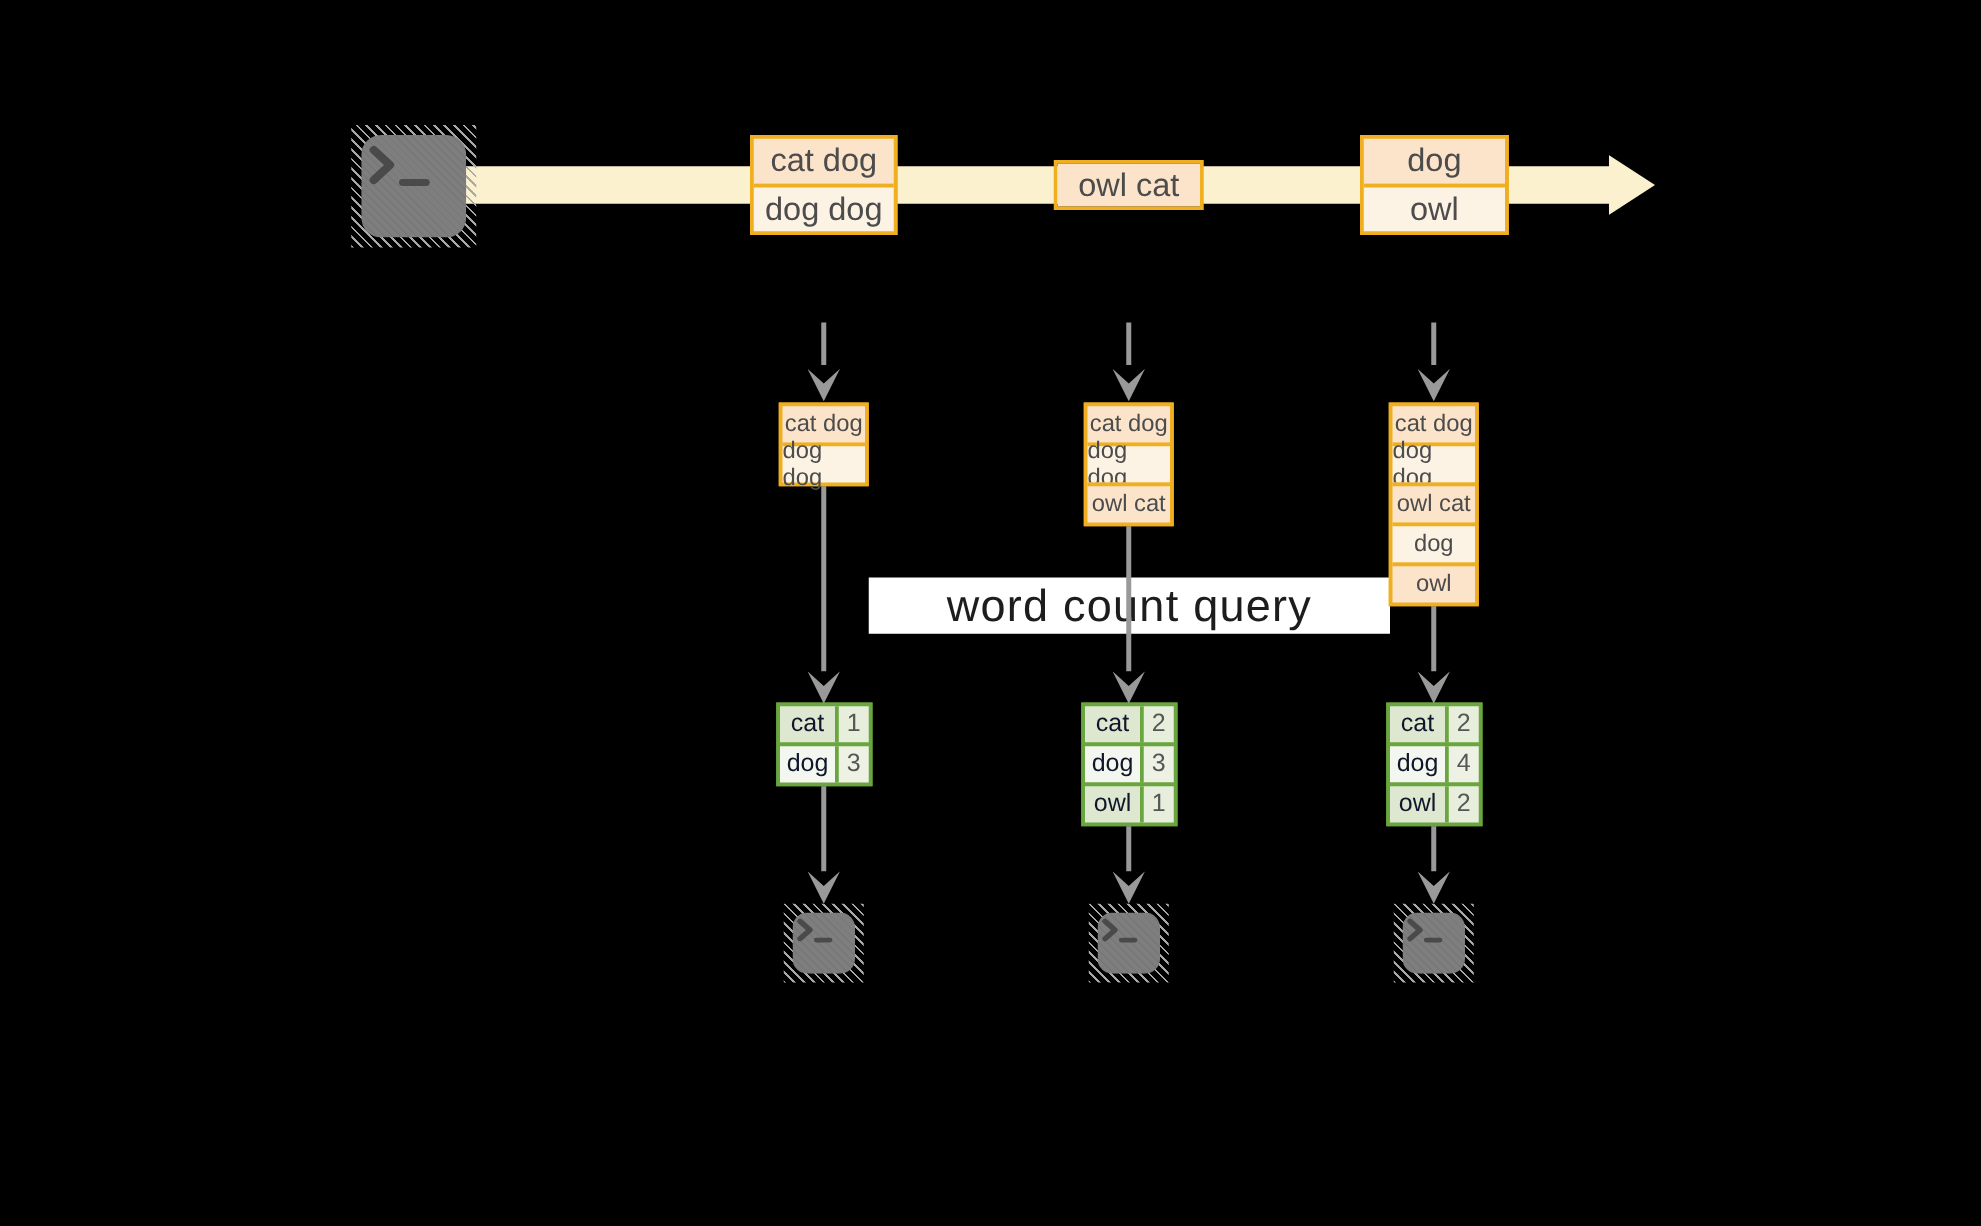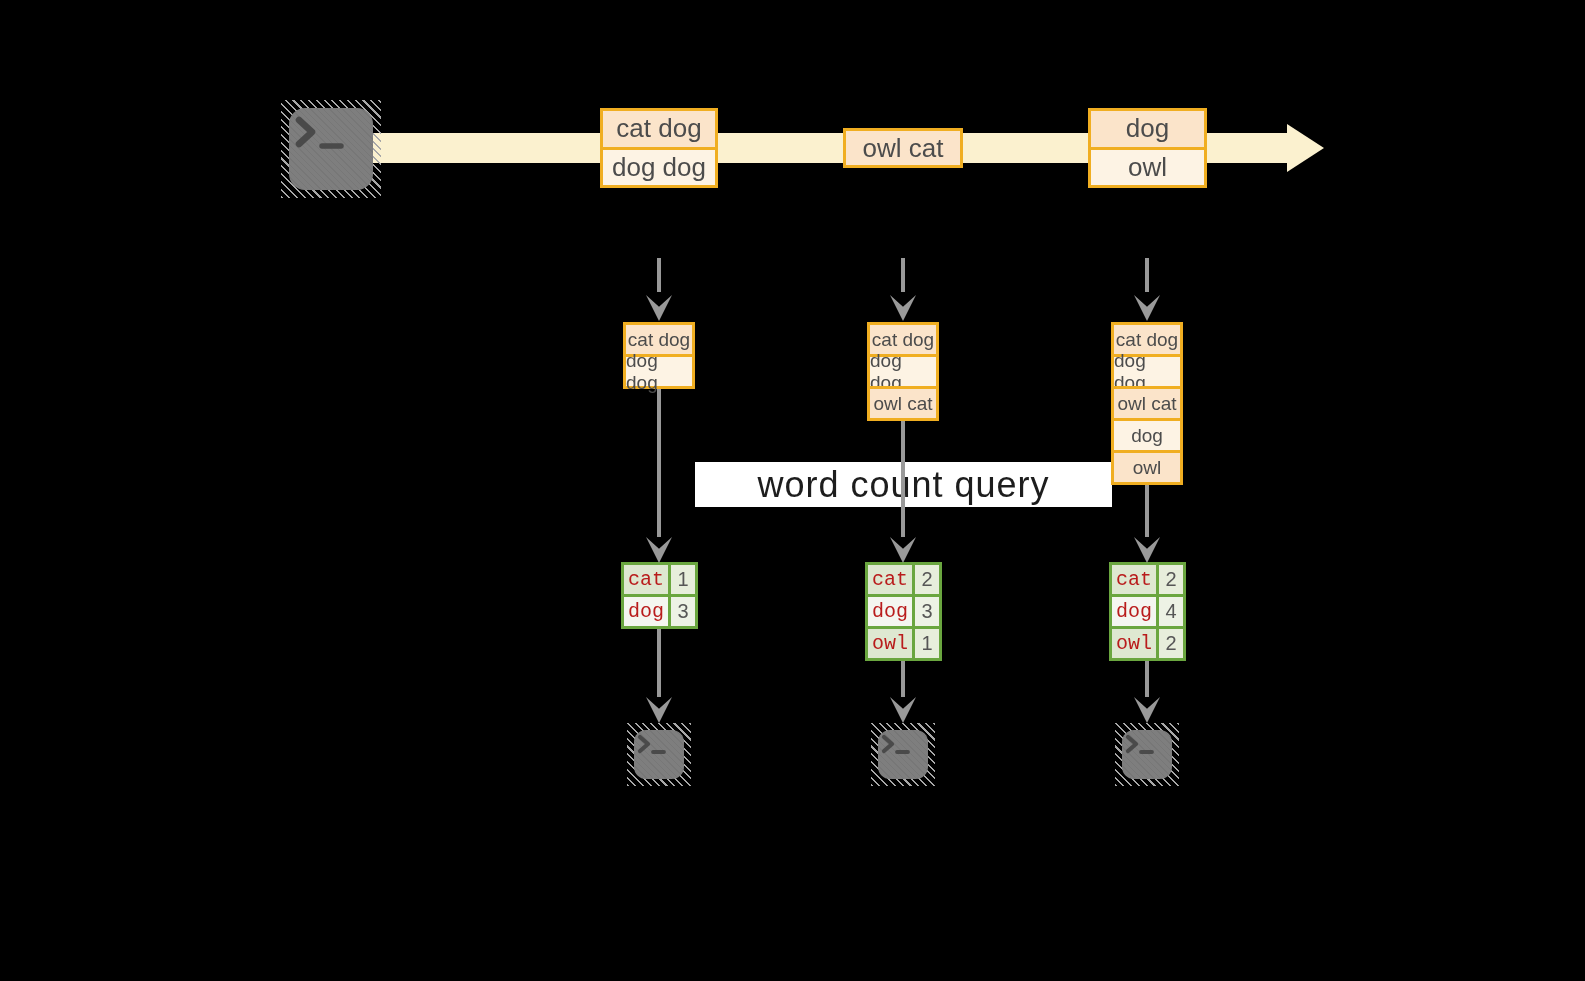--- a/index.html
+++ b/index.html
@@ -45,21 +45,21 @@
   .banner{position:absolute;background:#ffffff;z-index:3;
           display:flex;align-items:center;justify-content:center;}
   .banner span{font-size:36px;font-weight:300;color:#1d1d1d;letter-spacing:1px;}
 
   
   .wtable{position:absolute;border:3px solid #6aa63f;box-sizing:border-box;
           display:flex;flex-direction:column;background:#6aa63f;z-index:3;}
   .trow{flex:none;height:29px;display:flex;}
   .trow + .trow{border-top:3px solid #6aa63f;}
   .tword{width:44px;display:flex;align-items:center;justify-content:center;
-         font-size:20px;color:#b91c1c;font-family:Liberation Mono, monospace;}
+         font-size:20px;color:#0f172a;}
   .tcount{flex:1;border-left:3px solid #6aa63f;display:flex;align-items:center;justify-content:center;
           font-size:20px;color:#565656;}
   .trow:nth-child(odd) .tword{background:#dee8d1;}
   .trow:nth-child(odd) .tcount{background:#e7eedb;}
   .trow:nth-child(even) .tword{background:#f4f6f0;}
   .trow:nth-child(even) .tcount{background:#edf2e5;}
 </style>
 </head>
 <body>
 

